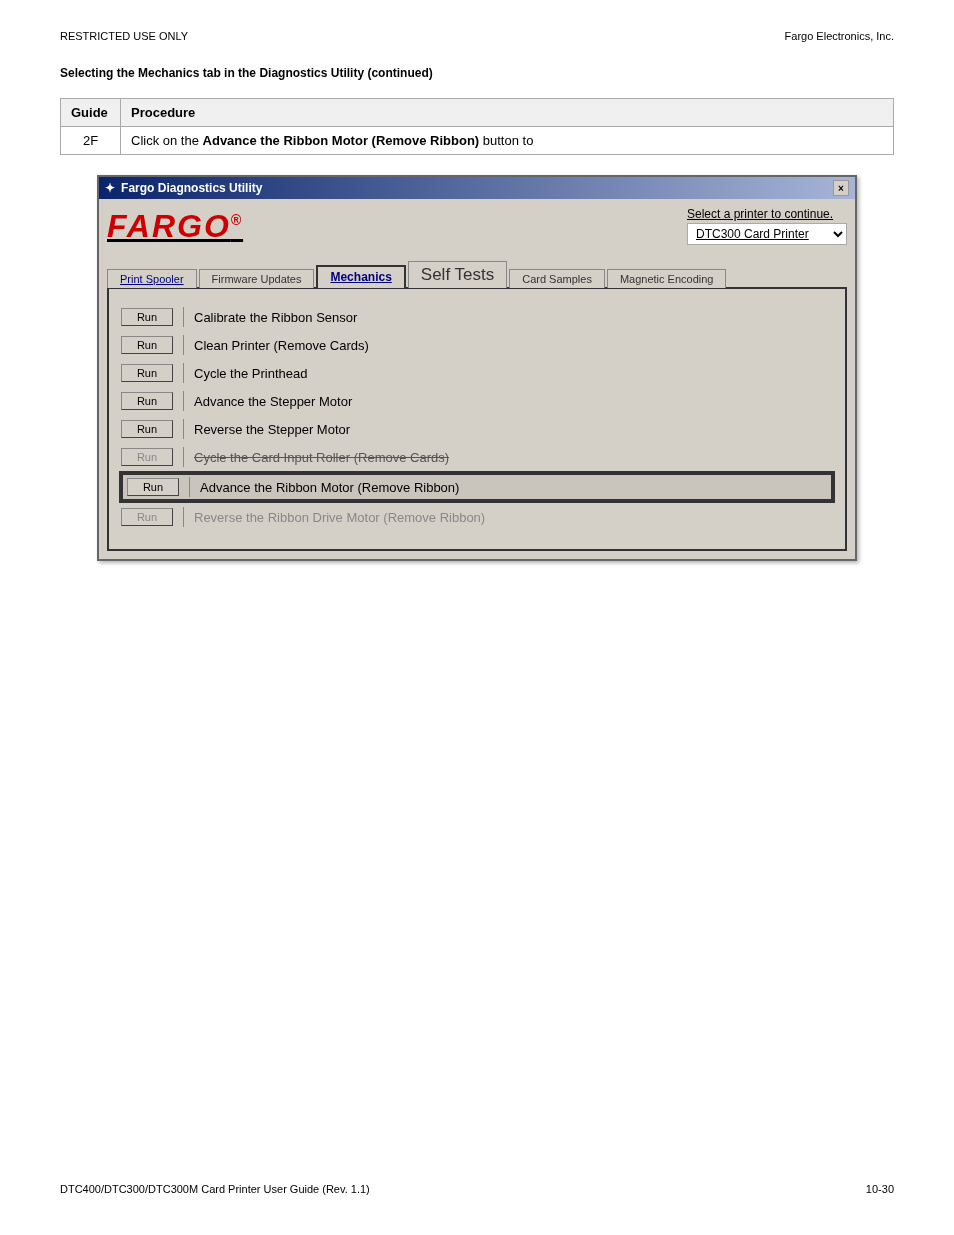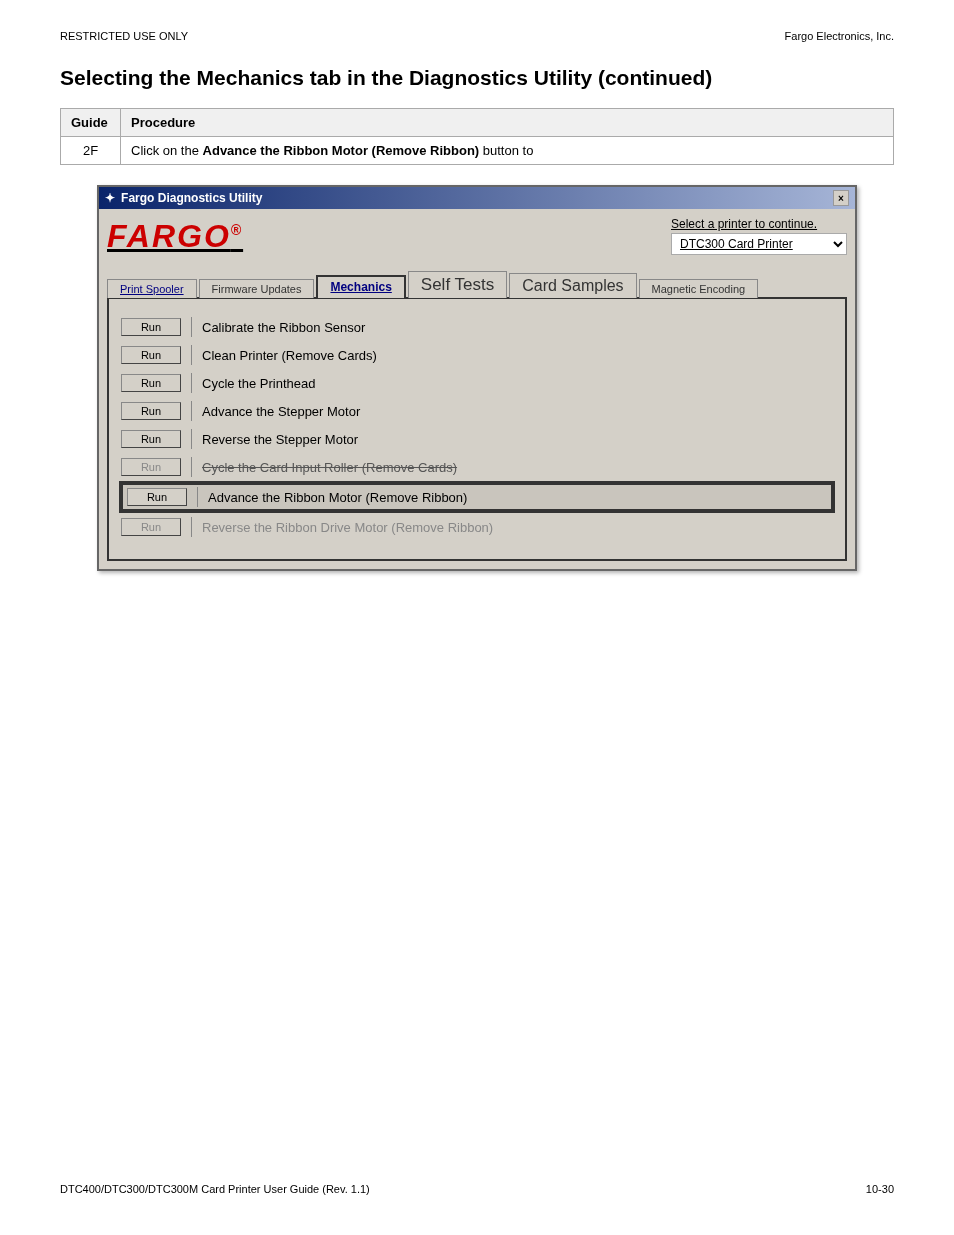--- a/index.html
+++ b/index.html
@@ -16,21 +16,21 @@
     
     .page-header {
       display: flex;
       justify-content: space-between;
       font-size: 11px;
       margin-bottom: 20px;
     }
 
     
     .section-title {
-      font-size: 21px;
+      font-size: 12px;
       font-weight: bold;
       margin-bottom: 18px;
       margin-top: 24px;
     }
 
     
     .procedure-table {
       width: 100%;
       border-collapse: collapse;
       margin-bottom: 20px;
@@ -124,21 +124,21 @@
     .printer-select-row {
       display: flex;
       align-items: center;
       gap: 4px;
     }
     .printer-select {
       border: 1px solid #aaa;
       background: #fff;
       padding: 2px 4px;
       font-size: 12px;
-      width: 176px;
+      width: 160px;
     }
 
     
     .tabs-row {
       display: flex;
       align-items: flex-end;
       gap: 2px;
       margin-bottom: 0;
     }
     .tab {
@@ -189,21 +189,21 @@
       text-decoration: line-through;
       color: #555;
     }
     .run-btn {
       background: #d4d0c8;
       border: 1px solid #888;
       border-right-color: #444;
       border-bottom-color: #444;
       padding: 2px 8px;
       font-size: 11px;
-      width: 60px;
+      width: 52px;
       text-align: center;
       cursor: pointer;
       margin-right: 10px;
       flex-shrink: 0;
     }
     .run-btn.grayed {
       color: #888;
     }
     .row-divider {
       width: 1px;
@@ -279,21 +279,21 @@
           </select>
         </div>
       </div>
     </div>
 
     <div class="tabs-row">
       <div class="tab" style="font-size:11px; color:#000080; text-decoration:underline;">Print Spooler</div>
       <div class="tab plain" style="font-size:11px;">Firmware Updates</div>
       <div class="tab active" style="font-size:12px;">Mechanics</div>
       <div class="tab plain" style="font-size:17px;">Self Tests</div>
-      <div class="tab plain" style="font-size:16px;">Card Samples</div>
+      <div class="tab plain" style="font-size:11px;">Card Samples</div>
       <div class="tab plain" style="font-size:11px;">Magnetic Encoding</div>
     </div>
 
     <div class="tab-content">
 
       <div class="mechanics-row">
         <button class="run-btn">Run</button>
         <div class="row-divider"></div>
         <span class="row-label">Calibrate the Ribbon Sensor</span>
       </div>

